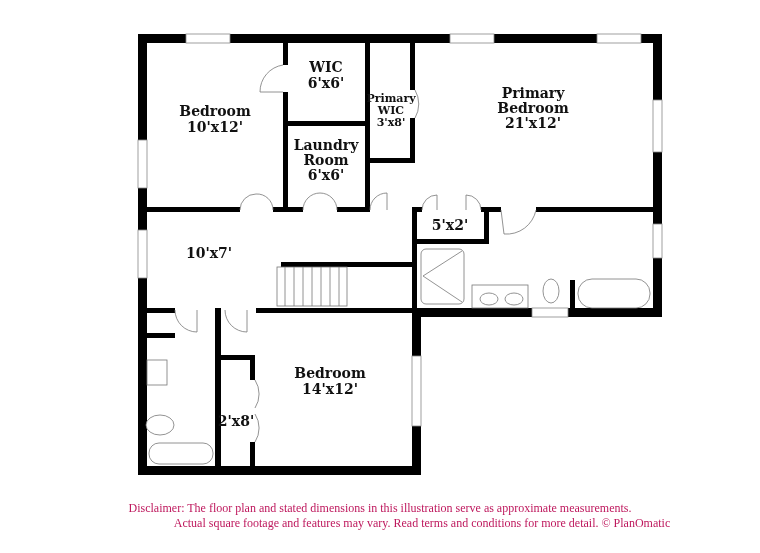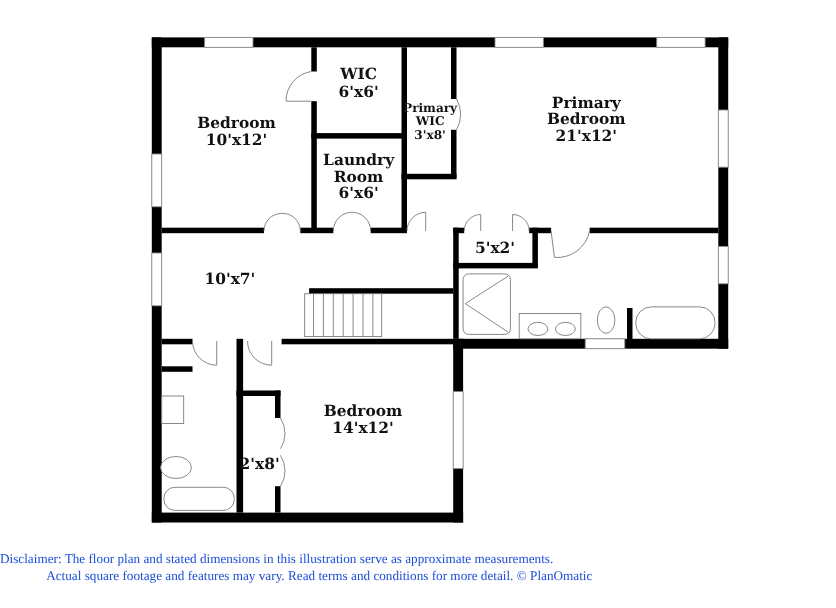--- a/index.html
+++ b/index.html
@@ -3,21 +3,21 @@
 <meta charset="utf-8">
 <style>
   html, body { margin: 0; padding: 0; background: #ffffff; }
   body { width: 760px; height: 553px; position: relative; overflow: hidden; font-family: "DejaVu Serif", serif; }
   #plan { position: absolute; left: 0; top: 0; width: 760px; height: 553px; }
   .wall { fill: #000; }
   .win { fill: #fff; stroke: #888; stroke-width: 0.8; }
   .thin { fill: none; stroke: #777; stroke-width: 0.8; }
   .fixture { fill: #fff; stroke: #777; stroke-width: 0.8; }
   .label { font-family: "DejaVu Serif", serif; font-weight: bold; fill: #111; text-anchor: middle; }
-  .disclaimer { position: absolute; left: 0; width: 760px; text-align: left; font-family: "Liberation Serif", serif; font-size: 12px; color: #1d4ed8; }
+  .disclaimer { position: absolute; left: 0; width: 760px; text-align: center; font-family: "Liberation Serif", serif; font-size: 12px; color: #be185d; }
 </style>
 </head>
 <body>
 
 <svg id="plan" viewBox="0 0 760 553" xmlns="http://www.w3.org/2000/svg">
 
   <g>
 
     <rect class="wall" x="138" y="34" width="524" height="9"></rect>
 

